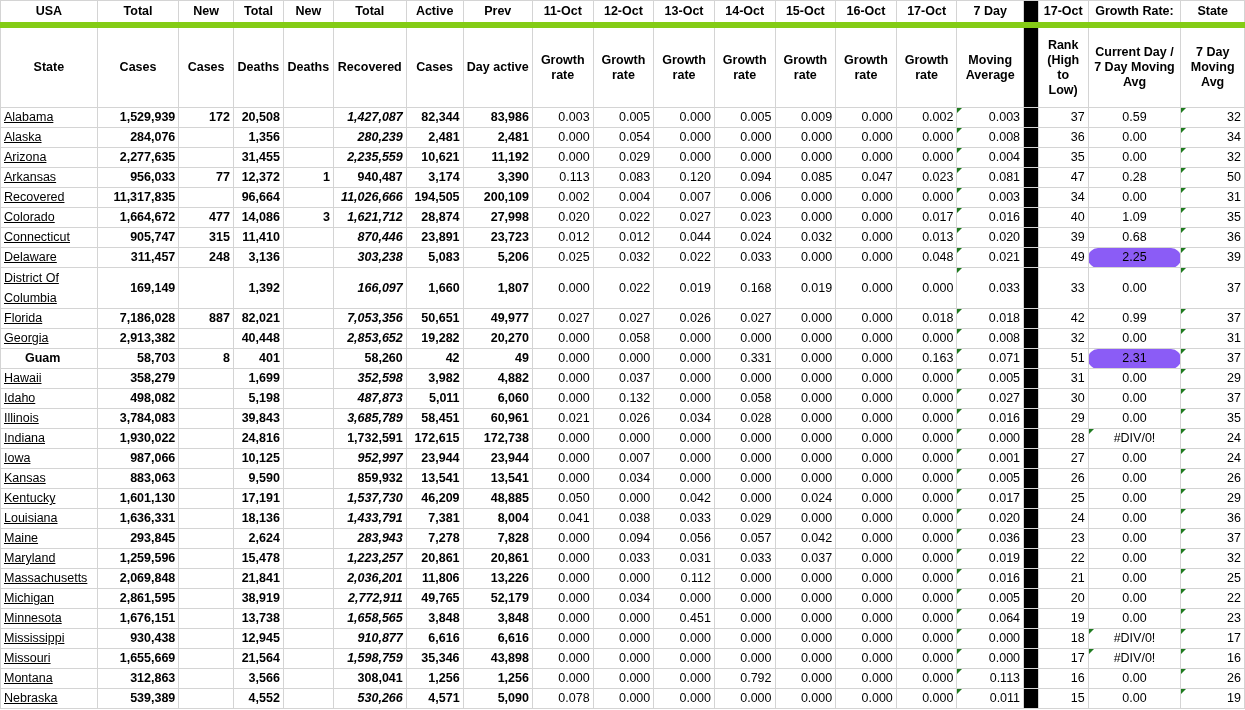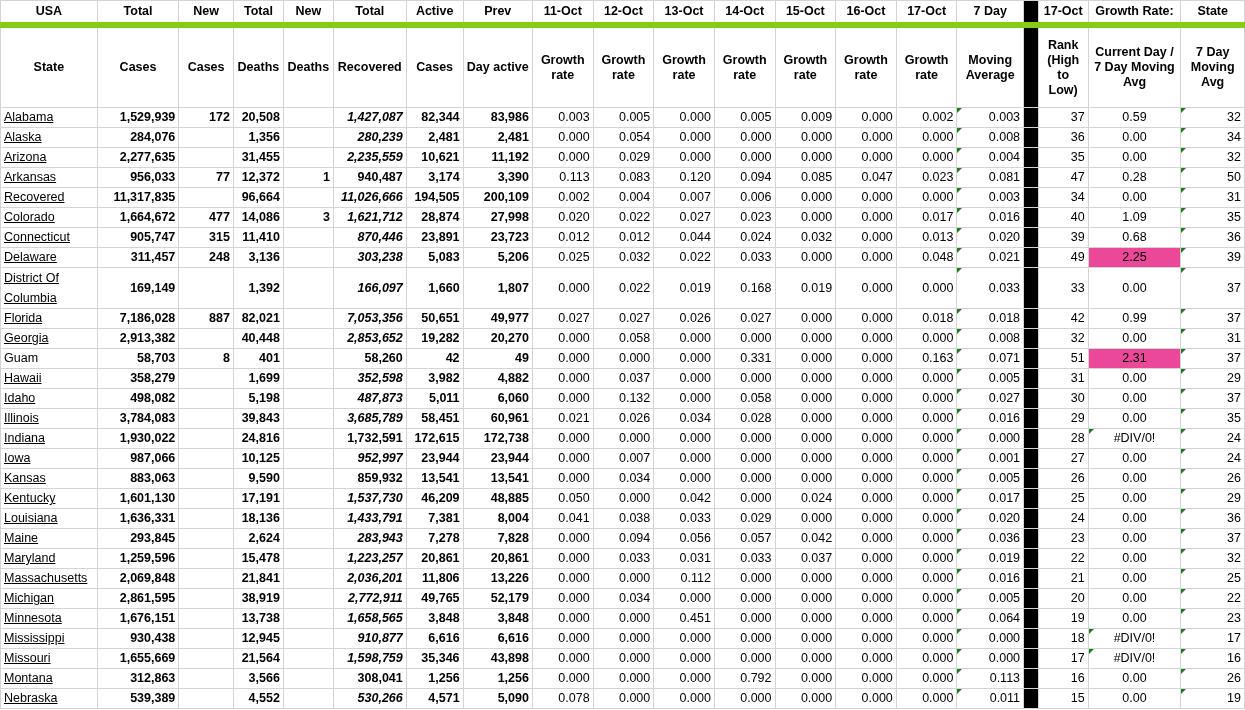--- a/index.html
+++ b/index.html
@@ -7,24 +7,24 @@
     table.sheet { border-collapse:collapse; table-layout:fixed; font-size:12.5px; }
     table.sheet td { border:1px solid #d4d4d4; padding:0 3px; white-space:nowrap; overflow:hidden; height:19px; line-height:19px; position:relative; }
     thead td { font-weight:bold; text-align:center; }
     thead tr.h1 td { height:21px; line-height:21px; border-bottom:6px solid #84cc16; }
     thead tr.h2 td { height:79px; line-height:15px; white-space:normal; vertical-align:middle; }
     td.num { text-align:right; font-weight:bold; }
     td.rate { text-align:right; }
     td.ctr { text-align:center; }
     td.state { text-align:left; }
     td.state span { text-decoration:underline; }
-    td.state.plain span { text-decoration:none; font-weight:normal; }
+    td.state.plain span { text-decoration:none; font-weight:bold;margin-left:21px; }
     td.it { font-style:italic; }
     td.sep { background:#000; border-color:#000; padding:0; width:8px; }
-    td.pink { background:#ec4899; }
+    td.pink { background:#8b5cf6;border-radius:10px; }
     td.tri::before { content:""; position:absolute; left:0; top:0; width:0; height:0; border-top:5px solid #1e7b1e; border-right:5px solid transparent; }
     tr.tall td { height:40px; line-height:20px; }
     tr.tall td.state { white-space:normal; }
   </style>
 </head>
 <body>
 
 <table class="sheet">
   <colgroup>
     <col style="width:97px">

